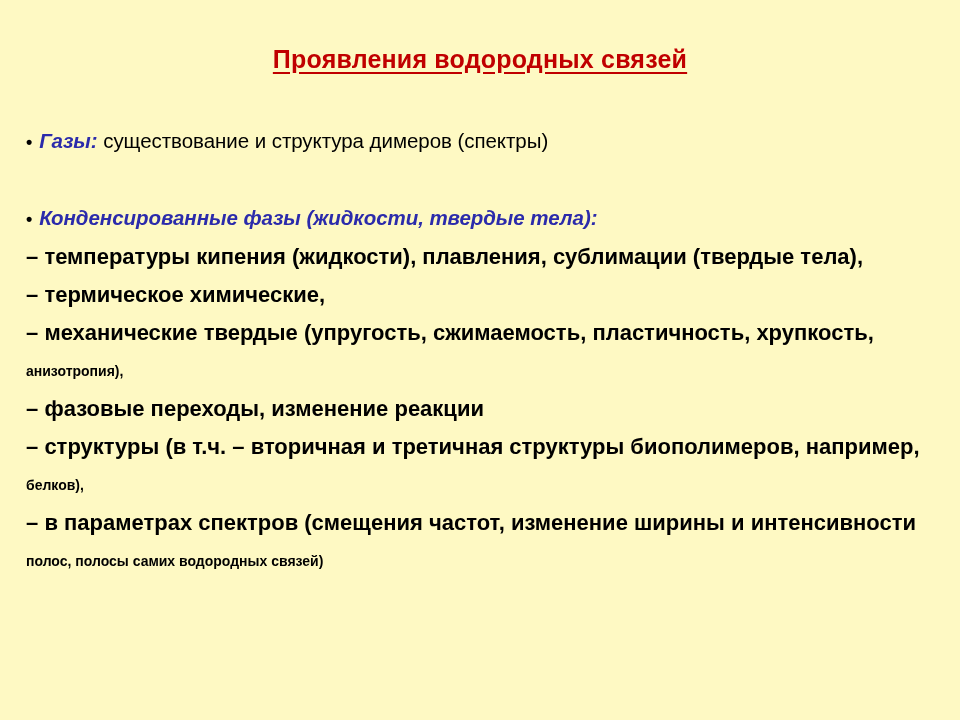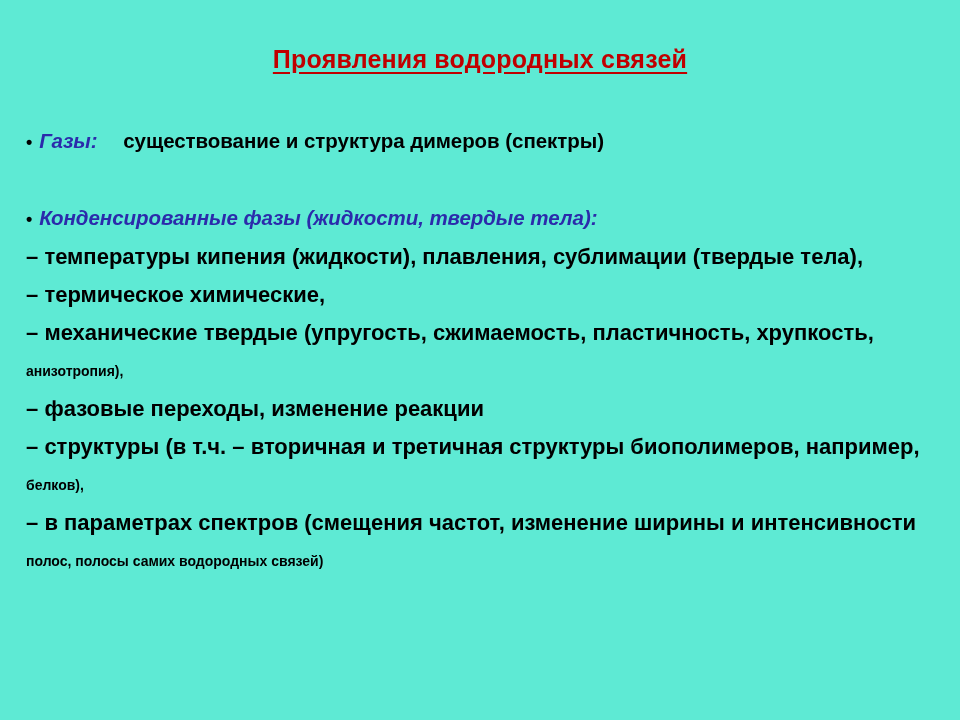--- a/index.html
+++ b/index.html
@@ -11,21 +11,21 @@
     width: 960px;
     height: 720px;
     background: #ffffff;
     font-family: "Liberation Sans", sans-serif;
     overflow: hidden;
   }
   .slide {
     position: relative;
     width: 960px;
     height: 720px;
-    background: #5eead4;
+    background: #fef9c3;
     box-sizing: border-box;
   }
 
   
   .title-block {
     position: absolute;
     top: 46px;
     left: 0;
     width: 960px;
     text-align: center;
@@ -69,22 +69,21 @@
   }
   .accent {
     color: #2B2BAB;
     font-style: italic;
     font-weight: bold;
     text-align: right;
   }
   .plain {
     color: #000000;
     font-style: normal;
-    font-weight: bold;
-    margin-left: 20px;
+    font-weight: normal;
   }
   .dash-line {
     font-size: 22px;
     font-weight: bold;
     color: #000000;
     line-height: 38px;
     white-space: nowrap;
   }
   .cont-line {
     font-size: 14px;

